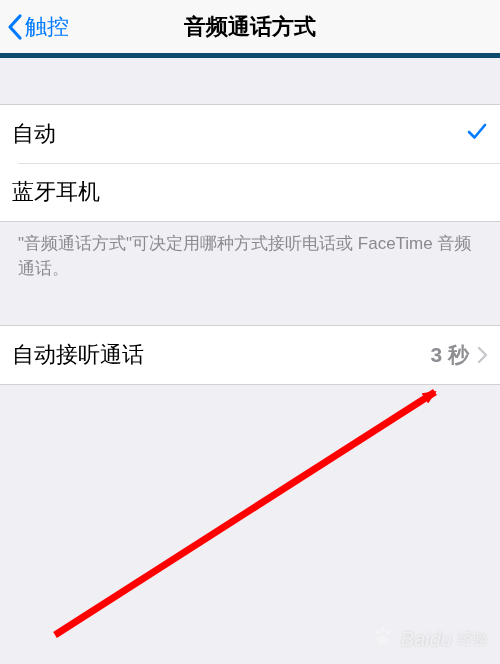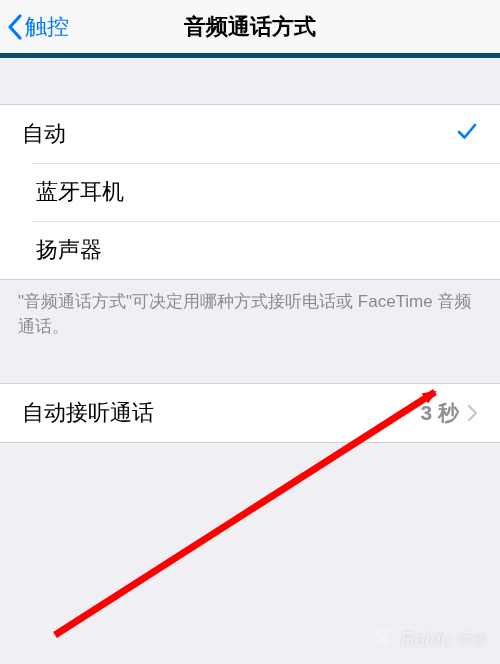--- a/index.html
+++ b/index.html
@@ -34,29 +34,29 @@
     color: #000;
   }
   .spacer-top { height: 46px; }
   .group {
     background: #fff;
     border-top: 1px solid #d1d1d5;
     border-bottom: 1px solid #d1d1d5;
   }
   .row {
     height: 58px;
-    padding: 0 22px;
+    padding: 0 12px;
     display: flex;
     align-items: center;
     justify-content: space-between;
     font-size: 22px;
     color: #000;
     cursor: pointer;
   }
-  .row + .row { border-top: 1px solid #e5e5e8; margin-left: 14px; }
+  .row + .row { border-top: 1px solid #e5e5e8; margin-left: 0; }
   .group .row + .row {
     position: relative;
   }
   .group .row + .row::before {
     content:"";
     position:absolute;
     top:0; left:18px; right:0;
     height:1px;
     background:#e0e0e4;
   }
@@ -116,23 +116,20 @@
     <span>自动</span>
     <span class="check">
       <svg width="22" height="22" viewBox="0 0 22 22">
           <polyline points="3,12 8.5,17.5 19,5" fill="none" stroke="#007aff" stroke-width="2.6" stroke-linecap="round" stroke-linejoin="round"></polyline>
         </svg>
     </span>
   </div>
   <div class="row">
     <span>蓝牙耳机</span>
   </div>
-  <div class="row">
-    <span>扬声器</span>
-  </div>
 </div>
 
 <div class="footer-note">"音频通话方式"可决定用哪种方式接听电话或 FaceTime 音频通话。</div>
 
 <div class="spacer-mid"></div>
 
 <div class="group">
   <div class="row">
     <span>自动接听通话</span>
     <span class="value">

